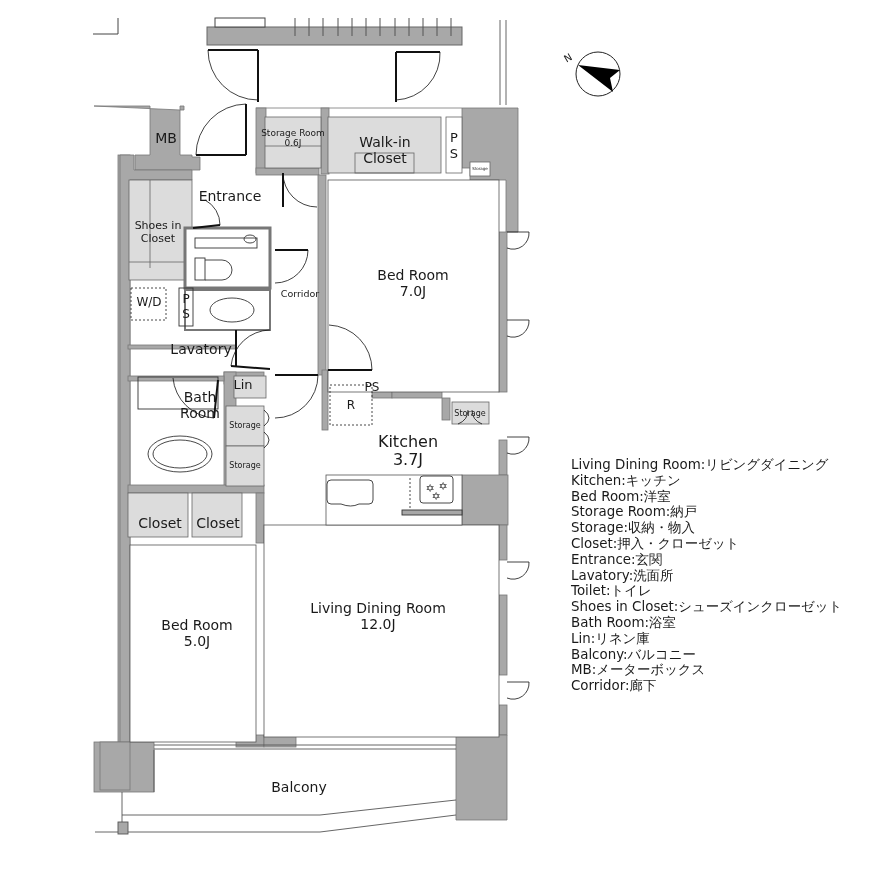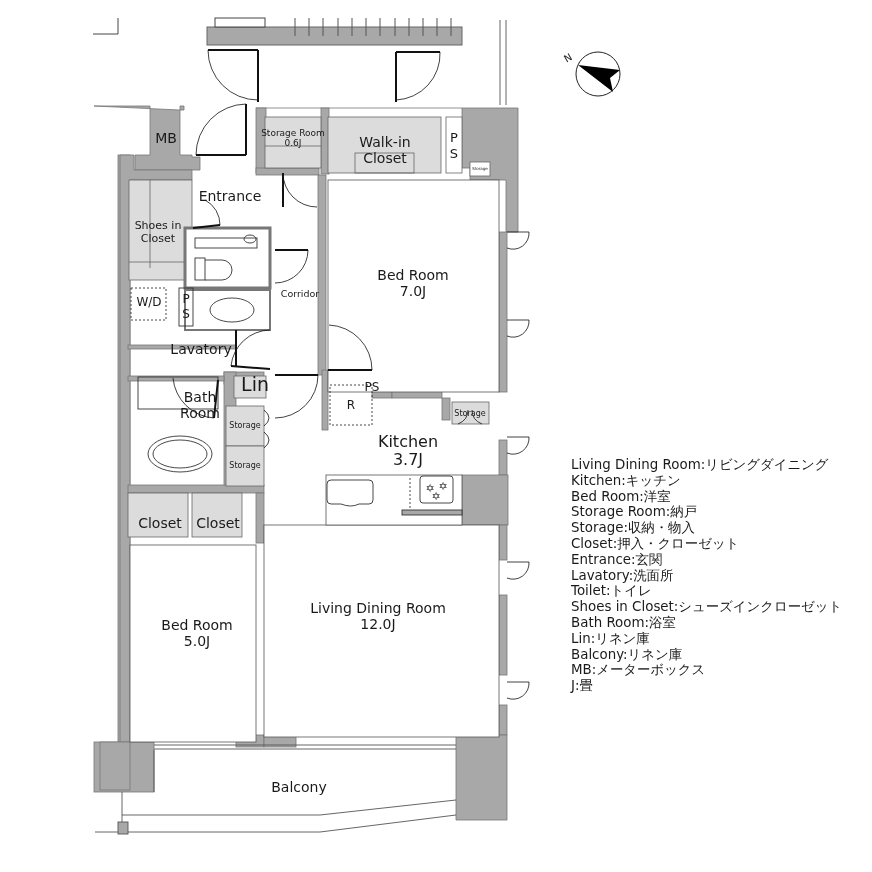--- a/index.html
+++ b/index.html
@@ -184,21 +184,21 @@
 <div class="lbl" style="left:385px;top:150px;font-size:14px;width:60px;white-space:normal">Walk-in Closet</div>
 <div class="lbl" style="left:454px;top:146px;font-size:13px;width:10px;white-space:normal;line-height:16px">P S</div>
 <div class="lbl" style="left:480px;top:169px;font-size:4px">Storage</div>
 <div class="lbl" style="left:230px;top:196px;font-size:14px">Entrance</div>
 <div class="lbl" style="left:158px;top:233px;font-size:11px;width:60px;white-space:normal">Shoes in Closet</div>
 <div class="lbl" style="left:300px;top:294px;font-size:9.5px">Corridor</div>
 <div class="lbl" style="left:413px;top:283px;font-size:14px"><span>Bed Room</span><br><span>7.0J</span></div>
 <div class="lbl" style="left:149px;top:303px;font-size:12px">W/D</div>
 <div class="lbl" style="left:186px;top:307px;font-size:12px;width:10px;white-space:normal;line-height:15px">P S</div>
 <div class="lbl" style="left:201px;top:349px;font-size:14px">Lavatory</div>
-<div class="lbl" style="left:255px;top:385px;font-size:19px">Lin</div>
+<div class="lbl" style="left:243px;top:385px;font-size:13px">Lin</div>
 <div class="lbl" style="left:200px;top:405px;font-size:14px;width:40px;white-space:normal">Bath Room</div>
 <div class="lbl" style="left:245px;top:426px;font-size:8px">Storage</div>
 <div class="lbl" style="left:245px;top:466px;font-size:8px">Storage</div>
 <div class="lbl" style="left:351px;top:406px;font-size:12px">R</div>
 <div class="lbl" style="left:372px;top:388px;font-size:12px">PS</div>
 <div class="lbl" style="left:470px;top:414px;font-size:8px">Storage</div>
 <div class="lbl" style="left:408px;top:451px;font-size:16px"><span>Kitchen</span><br><span>3.7J</span></div>
 <div class="lbl" style="left:160px;top:523px;font-size:14px">Closet</div>
 <div class="lbl" style="left:218px;top:523px;font-size:14px">Closet</div>
 <div class="lbl" style="left:197px;top:633px;font-size:14px"><span>Bed Room</span><br><span>5.0J</span></div>
@@ -212,16 +212,16 @@
   <div>Bed Room:洋室</div>
   <div>Storage Room:納戸</div>
   <div>Storage:収納・物入</div>
   <div>Closet:押入・クローゼット</div>
   <div>Entrance:玄関</div>
   <div>Lavatory:洗面所</div>
   <div>Toilet:トイレ</div>
   <div>Shoes in Closet:シューズインクローゼット</div>
   <div>Bath Room:浴室</div>
   <div>Lin:リネン庫</div>
-  <div>Balcony:リネン庫</div>
+  <div>Balcony:バルコニー</div>
   <div>MB:メーターボックス</div>
-  <div>J:畳</div>
+  <div>Corridor:廊下</div>
 </div>
 
 </body></html>

